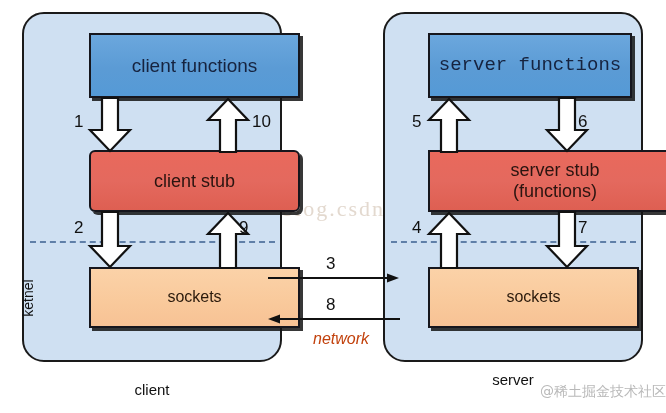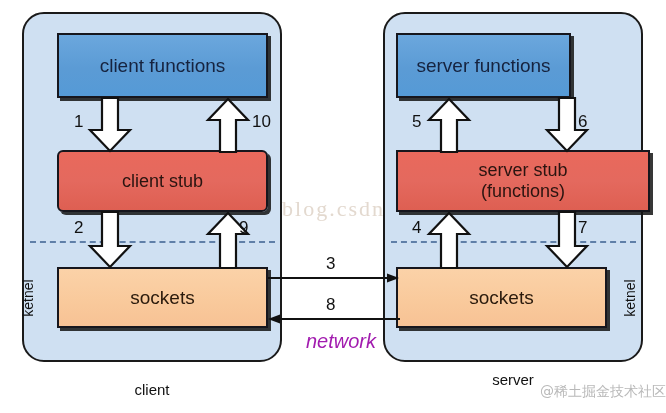--- a/index.html
+++ b/index.html
@@ -39,43 +39,44 @@
 
   
   .box{
     position:absolute;
     box-sizing:border-box;
     border:2px solid #16161d;
     display:flex;align-items:center;justify-content:center;
     text-align:center;
     box-shadow:3px 3px 0 rgba(20,20,20,0.85);
     line-height:1.15;
+    margin-left:32px;
   }
   .box-blue{
     background:linear-gradient(180deg,#6ba7dd 0%,#5b9bd5 55%,#559ad6 100%);
     color:#16233f;
     font-size:19px;
   }
   .box-red{
     background:linear-gradient(180deg,#e9695c 0%,#e4695e 50%,#de5f52 100%);
     color:#2a1410;
     font-size:18px;
   }
   .box-orange{
     background:linear-gradient(180deg,#fbd2a8 0%,#f9c99b 60%,#f7c295 100%);
     color:#2a1a0c;
-    font-size:19px;
+    font-size:16px;
   }
 
   
   #box-client-functions{left:57px;top:33px;width:211px;height:65px;}
   #box-client-stub     {left:57px;top:150px;width:211px;height:62px;border-radius:6px;}
   #box-client-sockets  {left:57px;top:267px;width:211px;height:61px;}
   
-  #box-server-functions{left:396px;top:33px;width:175px;height:65px;}
+  #box-server-functions{left:396px;top:33px;width:204px;height:65px;font-family:Liberation Mono, monospace;}
   #box-server-stub     {left:396px;top:150px;width:254px;height:62px;}
   #box-server-sockets  {left:396px;top:267px;width:211px;height:61px;}
 
   
   .kernel-line{
     position:absolute;height:0;
     border-top:2.5px dashed #5f7fa8;
   }
   #kline-client{left:30px;top:241px;width:245px;}
   #kline-server{left:391px;top:241px;width:245px;}
@@ -115,21 +116,21 @@
     font-size:17px;color:#111;
     font-family:"Liberation Sans", sans-serif;
     white-space:nowrap;
   }
 
   
   .netline{position:absolute;}
   .netline svg{display:block;overflow:visible;}
   #label-network{
     position:absolute;left:296px;top:330px;width:90px;
-    font-style:italic;font-size:20px;color:#a21caf;text-align:center;
+    font-style:italic;font-size:16px;color:#c2410c;text-align:center;
   }
 </style>
 </head>
 <body>
 
 <div id="stage">
 
   <div class="wm-csdn">https://blog.csdn.net</div>
   <div class="wm-juejin">@稀土掘金技术社区</div>
 

